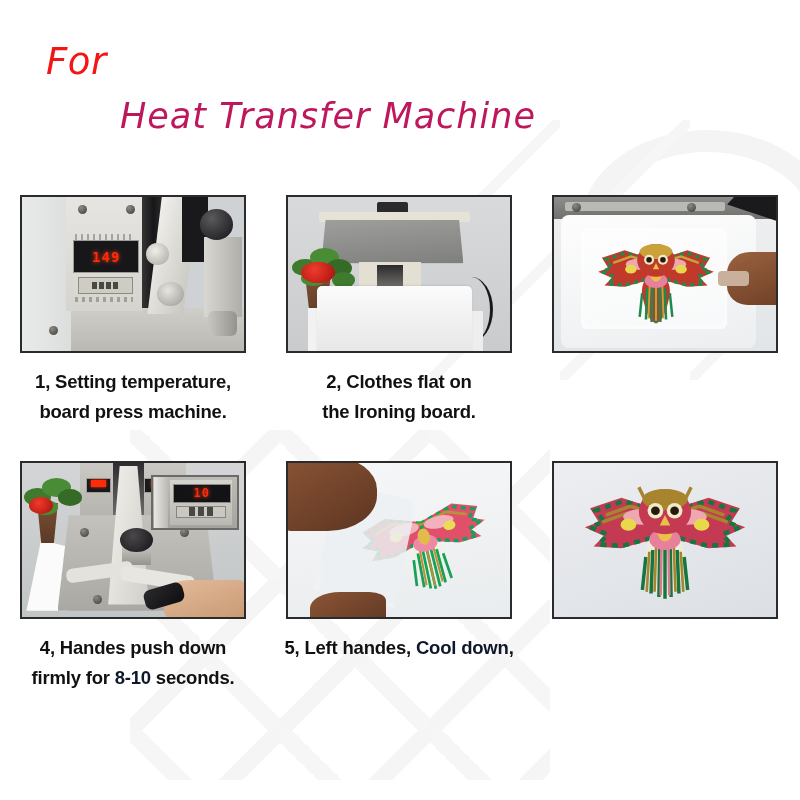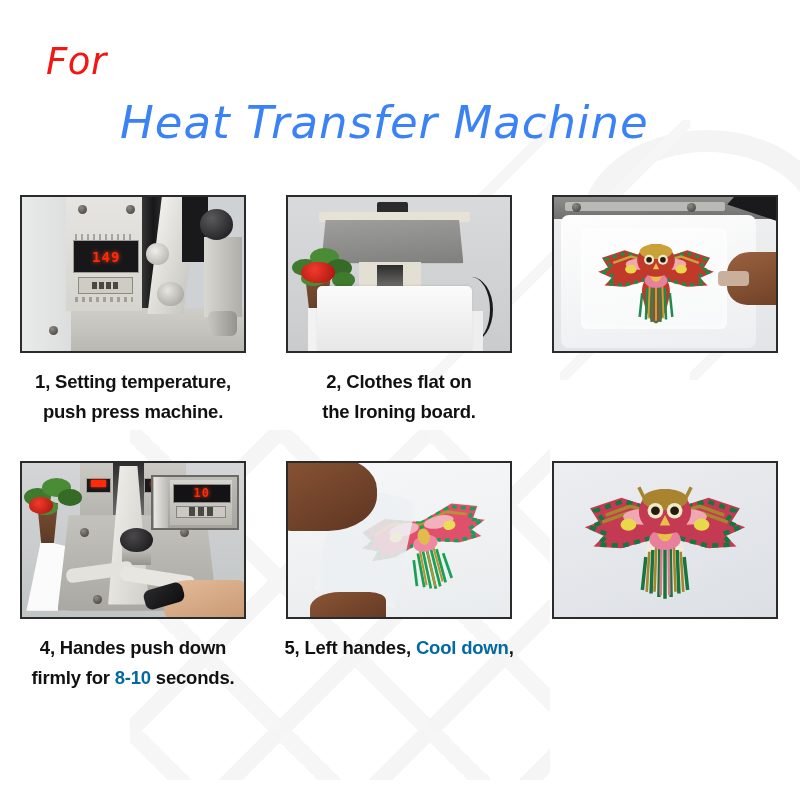--- a/index.html
+++ b/index.html
@@ -37,22 +37,22 @@
   .hdr-for{
     position:absolute;left:46px;top:40px;
     font-family:"DejaVu Sans", sans-serif;
     font-size:37px;font-style:italic;font-weight:400;
     color:#f41515;letter-spacing:.5px;
     z-index:3;white-space:nowrap;
   }
   .hdr-title{
     position:absolute;left:120px;top:96px;
     font-family:"DejaVu Sans", sans-serif;
-    font-size:45px;font-style:italic;font-weight:400;
-    color:#3b82f6;letter-spacing:1px;
+    font-size:35px;font-style:italic;font-weight:400;
+    color:#be185d;letter-spacing:1px;
     z-index:3;white-space:nowrap;
   }
 
   
   .grid{position:absolute;left:0;top:195px;width:800px;z-index:2;}
   .row{display:flex;}
   .cell{width:266px;display:flex;flex-direction:column;align-items:center;}
 
   .photo{
     width:226px;height:158px;
@@ -66,21 +66,21 @@
     width:250px;
     text-align:center;
     font-family:"Liberation Sans", sans-serif;
     font-weight:bold;
     font-size:18.5px;
     line-height:1.62;
     color:#111;
     letter-spacing:-.2px;
   }
   .caption .l2{display:block;}
-  .cap-red{color:#0369a1;}
+  .cap-red{color:#0f172a;}
   .row2{margin-top:34px;}
 
   
   
   .abs{position:absolute;}
 
   
   .p1-wallL{left:0;top:0;width:22%;height:100%;background:linear-gradient(90deg,#e9eaea,#dcdddd);}
   .p1-face{left:20%;top:0;width:34%;height:74%;background:linear-gradient(180deg,#e6e5e1,#d5d4cf);}
   .p1-dark{left:53%;top:0;width:10%;height:72%;background:linear-gradient(90deg,#3b3a38,#17171a 60%,#2a2a2c);}
@@ -228,21 +228,21 @@
           <div class="abs p1-btns">
               <i></i>
               <i></i>
               <i></i>
               <i></i>
             </div>
           <div class="abs p1-lbl"></div>
         </div>
         <div class="caption">
           <span>1, Setting temperature,</span>
-          <span class="l2">push press machine.</span>
+          <span class="l2">board press machine.</span>
         </div>
       </div>
 
       <div class="cell">
         <div class="photo">
           <div class="abs p2-wall"></div>
           <div class="abs p2-cord"></div>
           <div class="abs p2-hinge"></div>
           <div class="abs p2-top"></div>
           <div class="abs p2-platen"></div>

